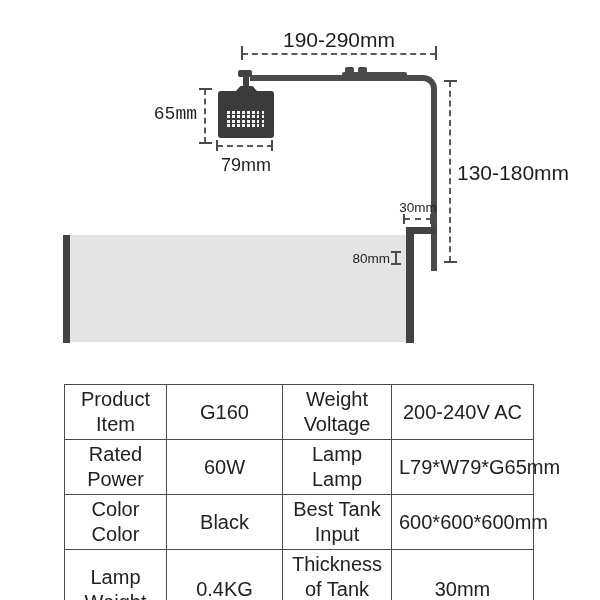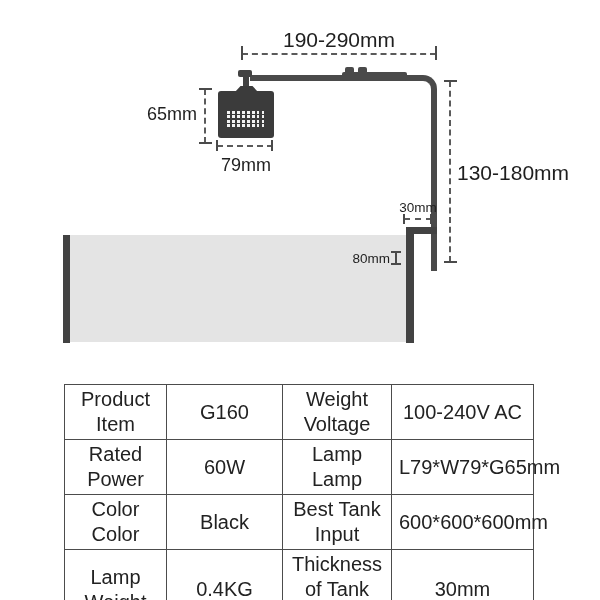--- a/index.html
+++ b/index.html
@@ -71,21 +71,21 @@
   <div class="abs water"></div>
   <div class="abs wall-left"></div>
   <div class="abs wall-right"></div>
   <div class="abs clamp-top"></div>
 
   <div class="abs dim-label f17" style="left:242px;top:28px;width:194px;text-align:center;">190-290mm</div>
   <div class="abs dim-line-h" style="left:242px;top:53px;width:194px;"></div>
   <div class="abs tick-v" style="left:241px;top:46px;height:14px;"></div>
   <div class="abs tick-v" style="left:435px;top:46px;height:14px;"></div>
 
-  <div class="abs dim-label f18" style="left:135px;top:104px;width:62px;text-align:right;">65mm</div>
+  <div class="abs dim-label f18" style="left:135px;top:104px;width:62px;text-align:right;font-family:Liberation Mono, monospace;">65mm</div>
   <div class="abs dim-line-v" style="left:204px;top:89px;height:54px;"></div>
   <div class="abs tick-h" style="left:199px;top:88px;width:13px;"></div>
   <div class="abs tick-h" style="left:199px;top:142px;width:13px;"></div>
 
   <div class="abs dim-line-h" style="left:217px;top:145px;width:56px;"></div>
   <div class="abs tick-v" style="left:216px;top:140px;height:11px;"></div>
   <div class="abs tick-v" style="left:271px;top:140px;height:11px;"></div>
   <div class="abs dim-label f18" style="left:215px;top:155px;width:62px;text-align:center;">79mm</div>
 
   <div class="abs dim-line-v" style="left:449px;top:81px;height:181px;"></div>
@@ -108,21 +108,21 @@
         <col style="width:102px">
         <col style="width:116px">
         <col style="width:109px">
         <col style="width:142px">
       </colgroup>
     <tbody>
       <tr>
         <td>Product Item</td>
         <td>G160</td>
         <td>Weight Voltage</td>
-        <td>100-240V AC</td>
+        <td>200-240V AC</td>
       </tr>
       <tr>
         <td>Rated Power</td>
         <td>60W</td>
         <td>Lamp Lamp</td>
         <td>L79*W79*G65mm</td>
       </tr>
       <tr>
         <td>Color Color</td>
         <td>Black</td>

